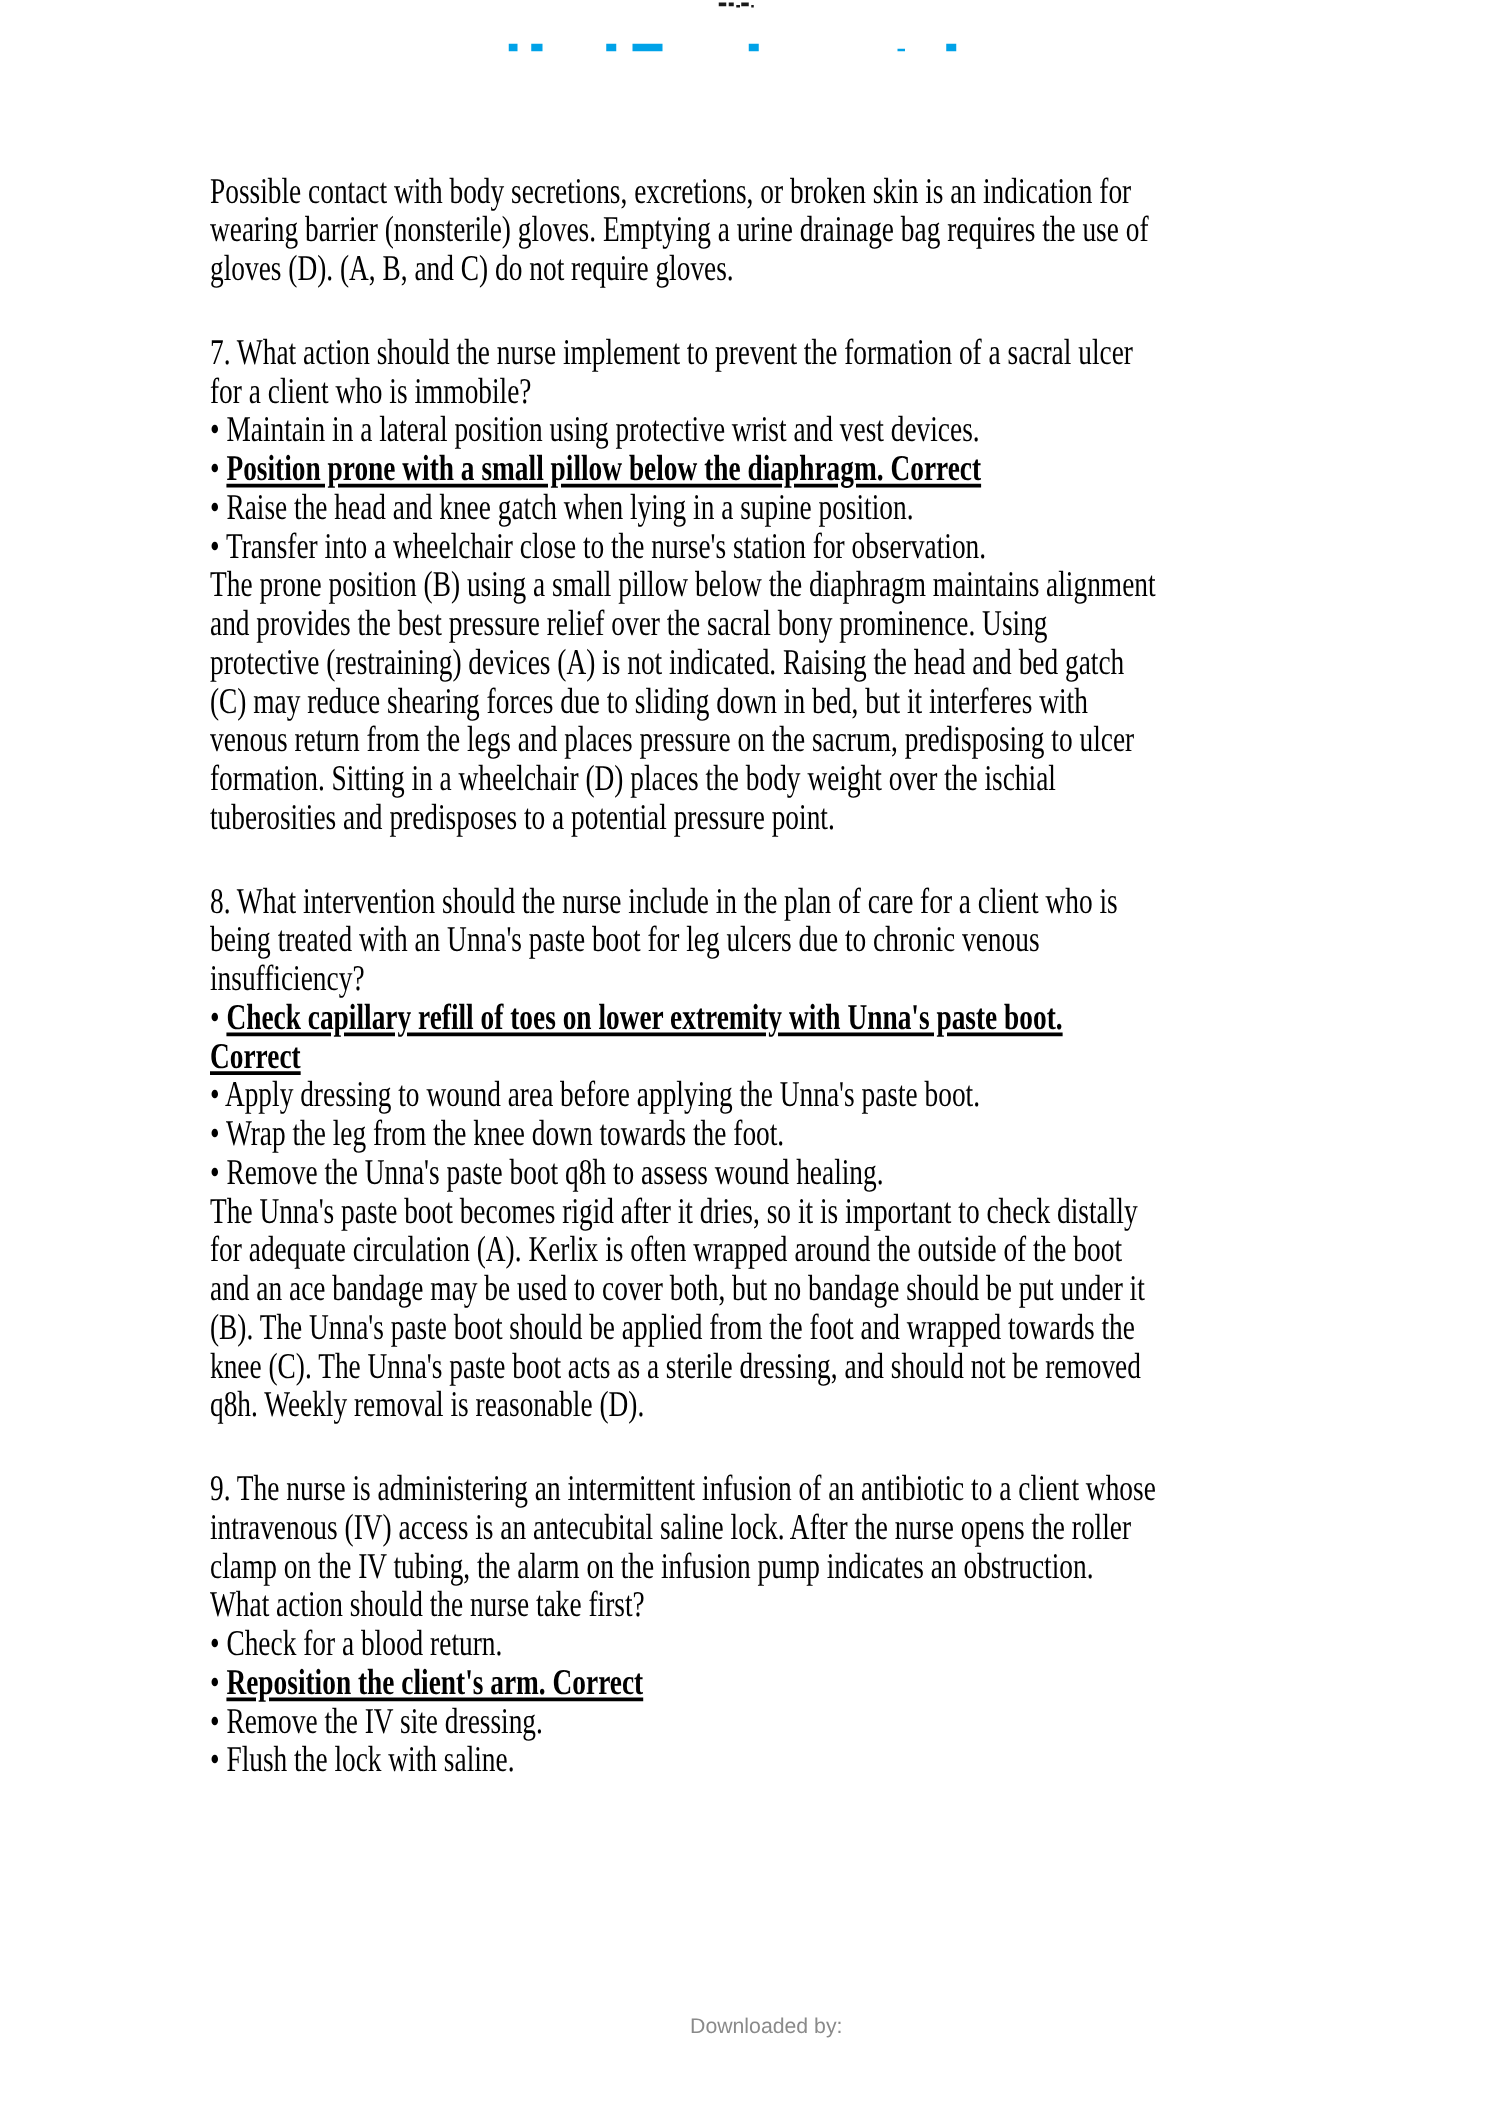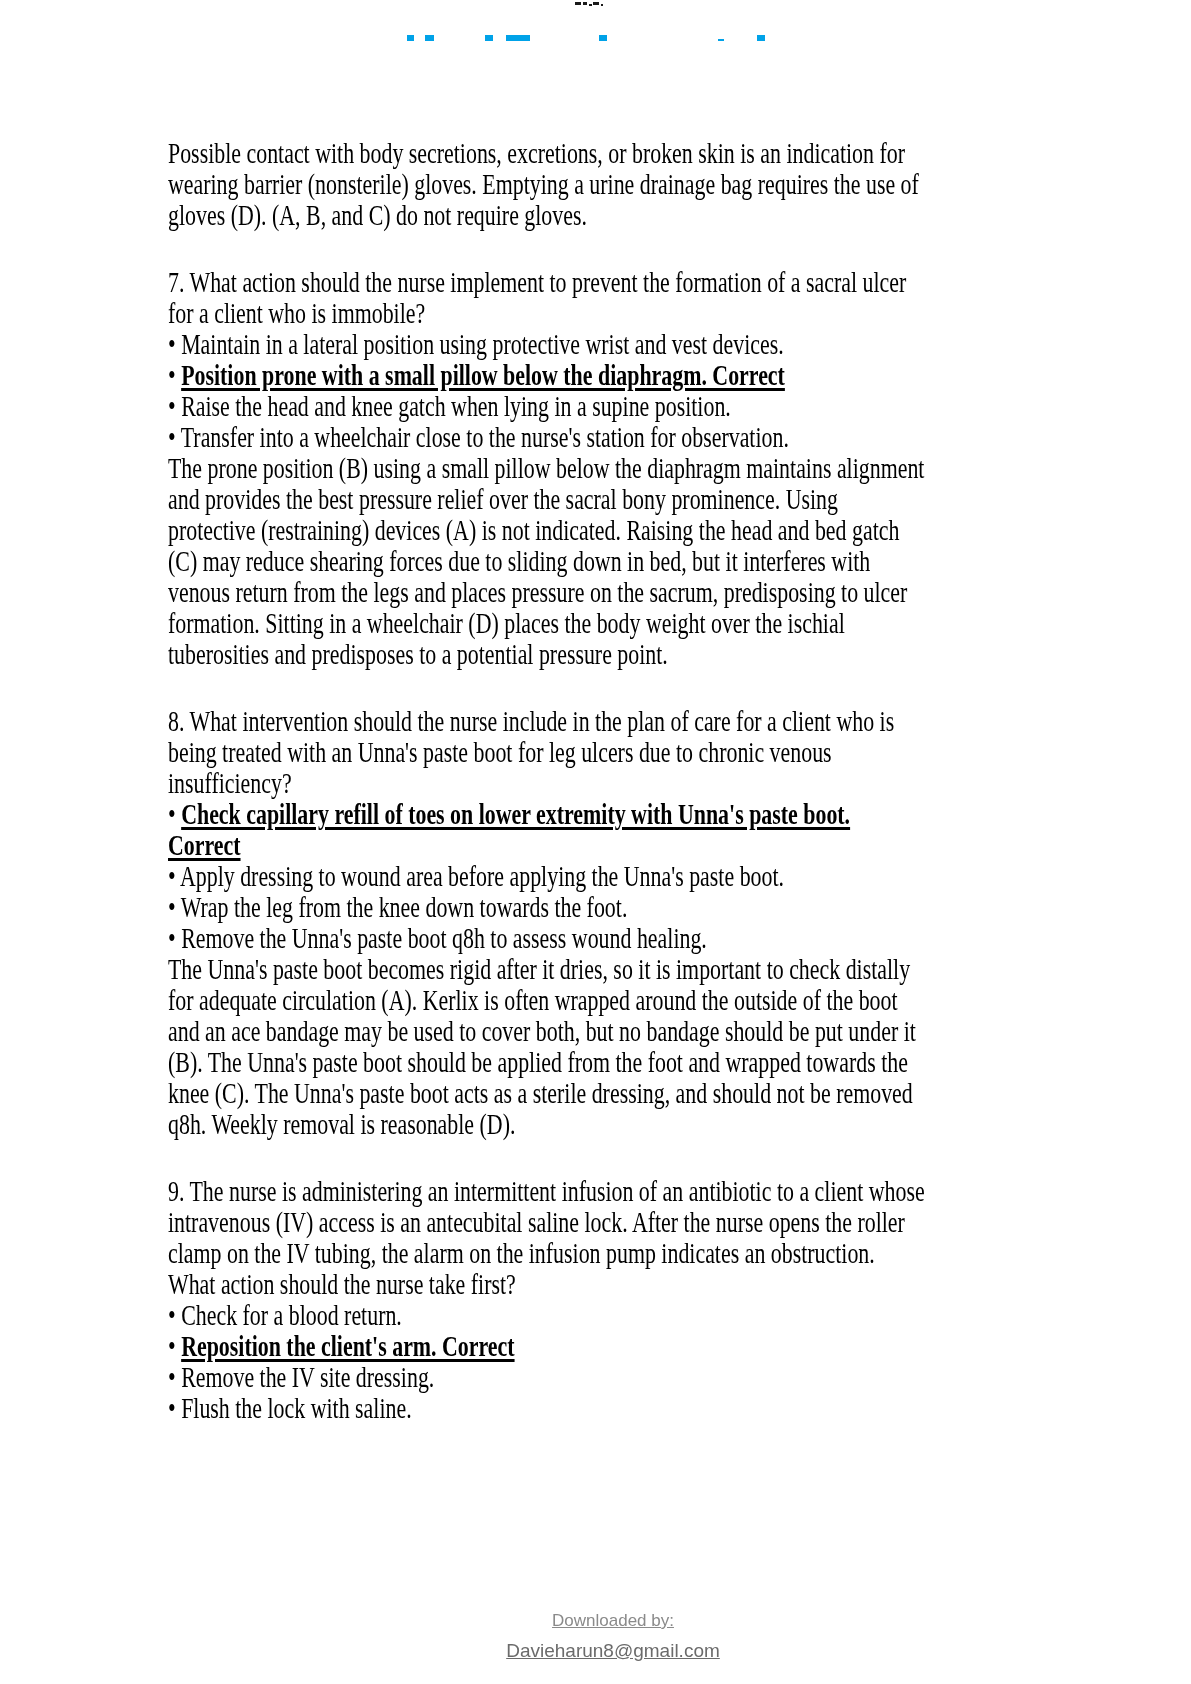--- a/index.html
+++ b/index.html
@@ -40,21 +40,20 @@
     text-decoration: underline;
     text-decoration-thickness: 3px;
     text-underline-offset: 3px;
   }
   .footer-line {
     position: absolute;
     left: 0;
     right: 0;
     text-align: center;
     font-family: "Liberation Sans", sans-serif;
-    text-decoration: underline;
   }
   .footer-line1 { top: 1611px; font-size: 17px; color: #8a8a8a; }
   .footer-line2 { top: 1640px; font-size: 19px; color: #6b6b6b; }
   .artifact { position: absolute; }
 </style>
 </head>
 <body>
 
 <div class="page">
 
@@ -126,15 +125,14 @@
       <div class="block block-options">
         <div class="line option-line"><span class="bullet">• </span><span class="plain">Check for a blood return.</span></div>
         <div class="line option-line"><span class="bullet">• </span><span class="correct">Reposition the client's arm. Correct</span></div>
         <div class="line option-line"><span class="bullet">• </span><span class="plain">Remove the IV site dressing.</span></div>
         <div class="line option-line"><span class="bullet">• </span><span class="plain">Flush the lock with saline.</span></div>
       </div>
     </div>
 
   <div class="footer-line footer-line1">Downloaded by:</div>
 
-  <div class="footer-line footer-line2">Davieharun8@gmail.com</div>
 
 </div>
 
 </body></html>

